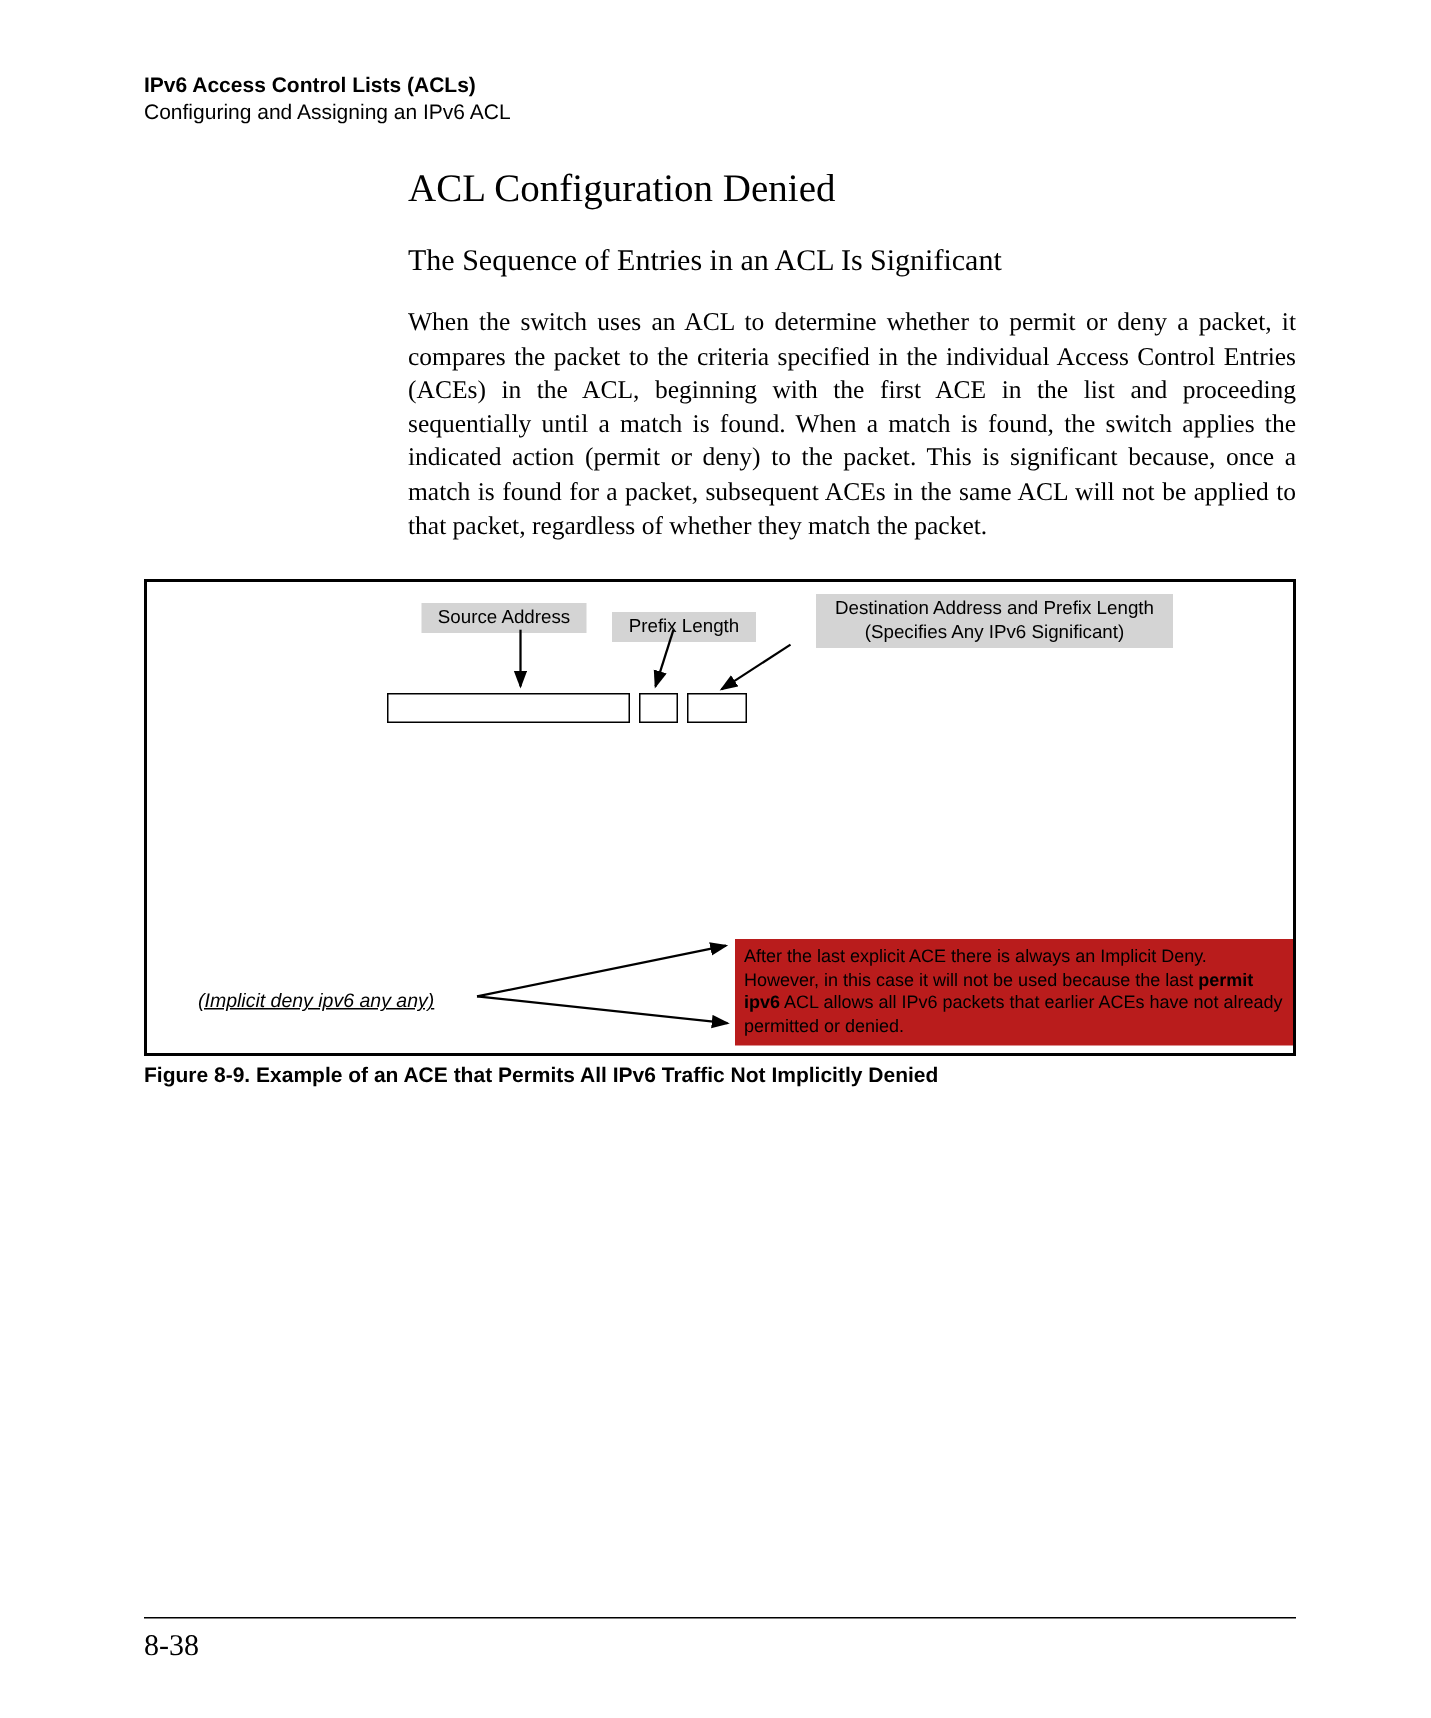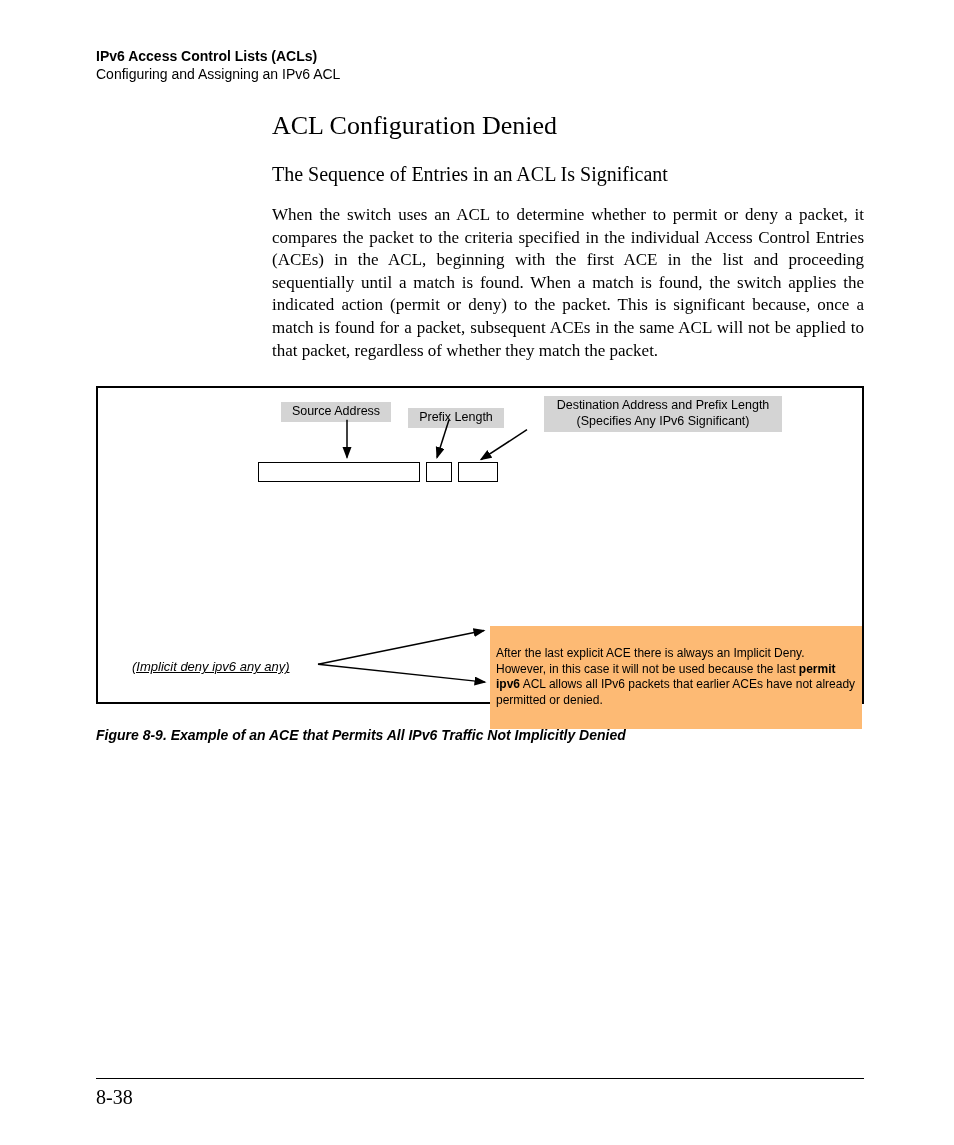--- a/index.html
+++ b/index.html
@@ -91,34 +91,33 @@
     font-family: Arial, Helvetica, sans-serif;
     font-style: italic;
     font-size: 13px;
     text-decoration: underline;
   }
   .callout-afterlast {
     position: absolute;
     left: 392px;
     top: 238px;
     width: 360px;
-    background: #fdba74;
+    background: #b91c1c;
     font-family: Arial, Helvetica, sans-serif;
     font-size: 12px;
     line-height: 1.3;
-    padding: 20px 6px;
+    padding: 4px 6px;
     text-align: left;
   }
   .callout-afterlast b { font-weight: bold; }
   .fig-caption {
     font-family: Arial, Helvetica, sans-serif;
     font-weight: bold;
     font-size: 14px;
-    margin-top: 23px;
-    font-style: italic;
+    margin-top: 4px;
   }
   .pagenum {
     position: absolute;
     left: 96px;
     bottom: 36px;
     font-family: "Times New Roman", Times, serif;
     font-size: 20px;
   }
   .footer-rule {
     position: absolute;

